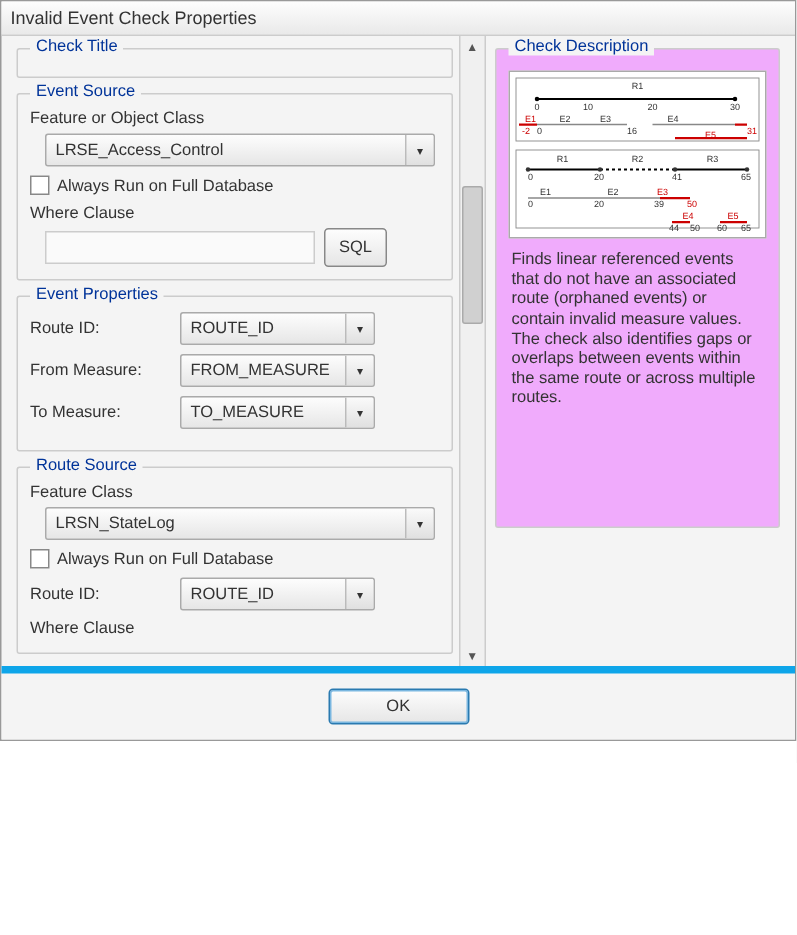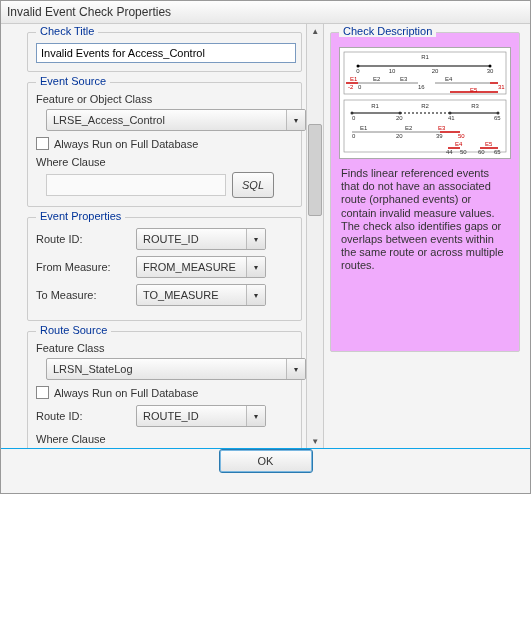--- a/index.html
+++ b/index.html
@@ -25,21 +25,21 @@
     font-size: 12px;
     color: #333;
   }
   .content {
     flex: 1;
     display: flex;
     overflow: hidden;
   }
   .left-pane {
     width: 300px;
-    padding: 8px 4px 8px 26px;
+    padding: 8px 4px 8px 10px;
     overflow: hidden;
   }
   .scrollbar {
     width: 17px;
     border-left: 1px solid #ccc;
     border-right: 1px solid #ccc;
     background: #f0f0f0;
     position: relative;
   }
   .scrollbar .thumb {
@@ -172,22 +172,22 @@
   }
   .diagram svg { display:block; }
   .desc-text {
     font-size: 11px;
     line-height: 1.2;
     color: #333;
     padding: 0 2px;
   }
   .footer {
     height: 44px;
-    border-top: 1px solid #0ea5e9;
-    display:flex; align-items:flex-start; justify-content:center;
+    border-top: 5px solid #0ea5e9;
+    display:flex; align-items:center; justify-content:center;
     gap: 12px;
     background:#f4f4f4;
   }
   .btn {
     min-width: 72px; height: 22px;
     border: 1px solid #888;
     border-radius: 3px;
     background: linear-gradient(#fdfdfd,#e6e6e6);
     display:flex; align-items:center; justify-content:center;
     font-size: 11px;
@@ -206,36 +206,35 @@
   <div class="titlebar">
     <span>Invalid Event Check Properties</span>
   </div>
 
   <div class="content">
 
     <div class="left-pane">
 
       <div class="group">
         <span class="group-title">Check Title</span>
-        <input class="text-input" type="text" value="Invalid Events for Access_Control" style="">
       </div>
 
       <div class="group">
         <span class="group-title">Event Source</span>
         <span class="label">Feature or Object Class</span>
         <div class="combo" style="margin-left:10px; margin-top:4px;">
           <span class="value">LRSE_Access_Control</span>
           <span class="arrow">▾</span>
         </div>
         <div class="checkbox-row" style="margin-left:0;">
           <span class="checkbox-box"></span>
           <span>Always Run on Full Database</span>
         </div>
         <span class="label" style="margin-top:4px;">Where Clause</span>
-        <div style="display:flex; align-items:center; margin-top:4px;font-style:italic;">
+        <div style="display:flex; align-items:center; margin-top:4px;">
           <div class="where-input" style="margin-left:10px;"></div>
           <div class="sql-btn">
             <span>SQL</span>
           </div>
         </div>
       </div>
 
       <div class="group">
         <span class="group-title">Event Properties</span>
         <div class="row">

